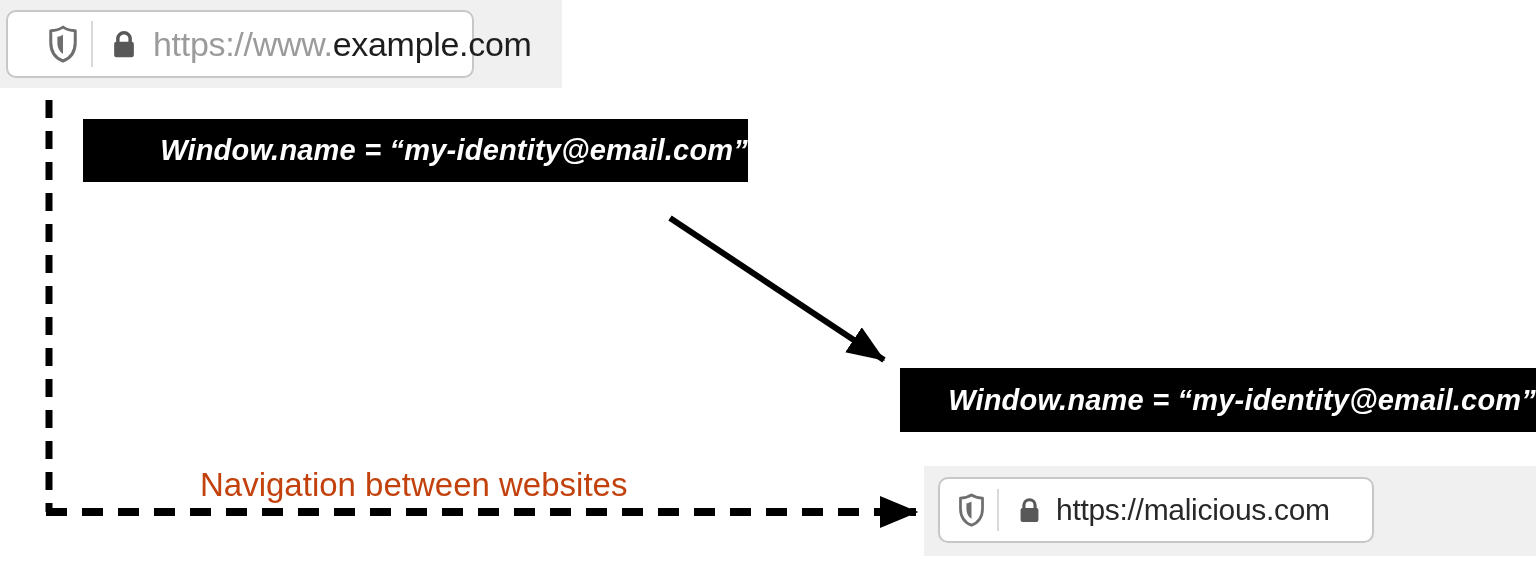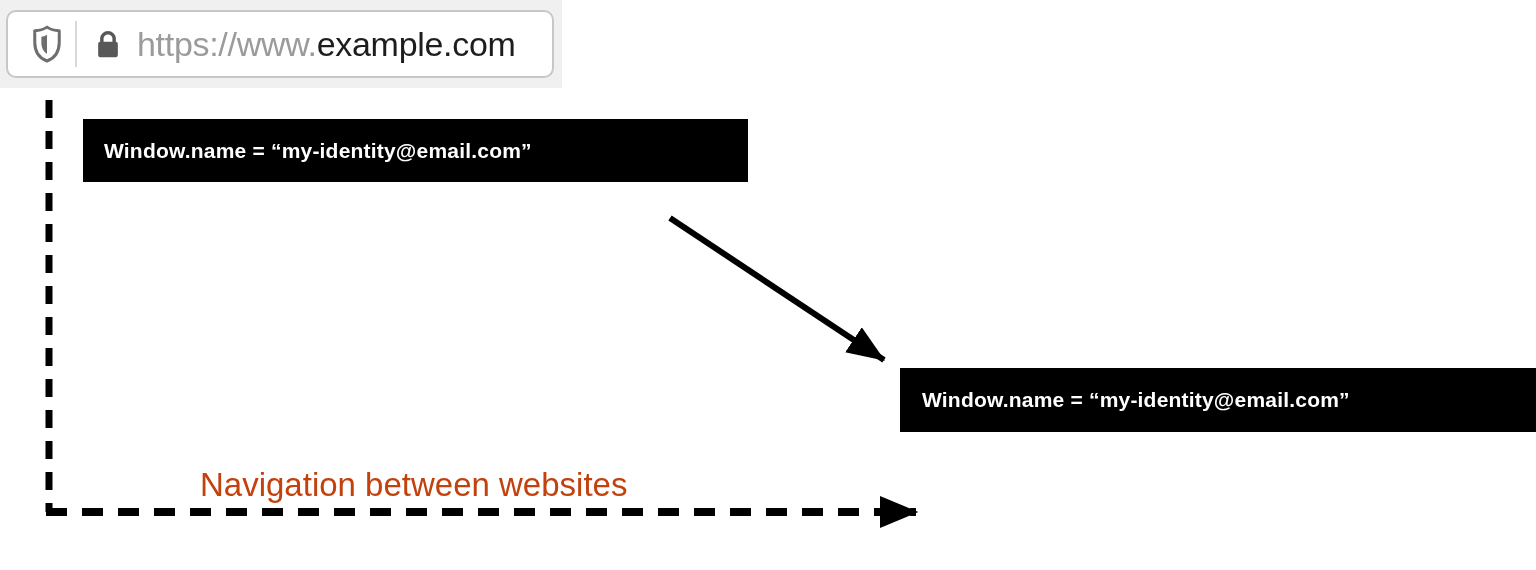--- a/index.html
+++ b/index.html
@@ -31,21 +31,21 @@
   .pill {
     position: absolute;
     box-sizing: border-box;
     background: #ffffff;
     border: 2px solid #c7c7c9;
     border-radius: 10px;
     display: flex;
     align-items: center;
     white-space: nowrap;
   }
-  .toolbar.top    .pill { left: 6px;  top: 10px; width: 548px; height: 68px; padding-left: 24px; }
+  .toolbar.top    .pill { left: 6px;  top: 10px; width: 468px; height: 68px; padding-left: 40px; }
   .toolbar.bottom .pill { left: 14px; top: 11px; width: 436px; height: 66px; padding-left: 18px; }
 
   .icon { display: block; flex: 0 0 auto; }
   .divider {
     flex: 0 0 auto;
     width: 2px;
     background: #d9d9d9;
   }
   .toolbar.top    .divider { height: 46px; margin: 0 15px 0 13px; }
   .toolbar.bottom .divider { height: 42px; margin: 0 16px 0 12px; }
@@ -60,23 +60,25 @@
 
   
   .name-box {
     position: absolute;
     box-sizing: border-box;
     background: #000000;
     color: #ffffff;
     display: flex;
     align-items: center;
     font-weight: bold;
-    font-size: 21px;
+    font-style: italic;
+    font-size: 29px;
     letter-spacing: 0.2px;
     white-space: nowrap;
+    justify-content: flex-end;
   }
   .name-box.first  { left: 83px;  top: 119px; width: 665px; height: 63px; padding-left: 21px; }
   .name-box.second { left: 900px; top: 368px; width: 636px; height: 64px; padding-left: 22px; }
 
   
   .nav-label {
     position: absolute;
     left: 200px;
     top: 466px;
     font-size: 33px;
@@ -121,14 +123,28 @@
   <div class="name-box first">
     <span>Window.name = “my-identity@email.com”</span>
   </div>
 
   <div class="name-box second">
     <span>Window.name = “my-identity@email.com”</span>
   </div>
 
   <div class="nav-label">Navigation between websites</div>
 
+  <div class="toolbar bottom">
+    <div class="pill">
+      <svg class="icon" width="27" height="34" viewBox="0 0 24 30" xmlns="http://www.w3.org/2000/svg">
+        <path d="M12 1.5 C 9.2 3.4, 5.6 4.3, 2.2 4.4 L 2.2 13.5 C 2.2 21.5, 6.5 26.5, 12 28.6 C 17.5 26.5, 21.8 21.5, 21.8 13.5 L 21.8 4.4 C 18.4 4.3, 14.8 3.4, 12 1.5 Z" fill="none" stroke="#6e6e6e" stroke-width="2.4" stroke-linejoin="round"></path>
+        <path d="M12 7.5 C 10.4 8.5, 8.9 9, 7.5 9.1 L 7.5 13.8 C 7.5 18.3, 9.3 21.2, 12 22.8 Z" fill="#6e6e6e"></path>
+      </svg>
+      <div class="divider"></div>
+      <svg class="icon lock-wrap" width="29" height="32" viewBox="0 0 26 26" xmlns="http://www.w3.org/2000/svg">
+        <path d="M8 13 V 8.6 A 5 4.8 0 0 1 18 8.6 V 13" fill="none" stroke="#585858" stroke-width="2.8"></path>
+        <rect x="5" y="11.2" width="16" height="12.5" rx="1.8" fill="#585858"></rect>
+      </svg>
+      <span class="url">https://malicious.com</span>
+    </div>
+  </div>
 
 </div>
 
 </body></html>

